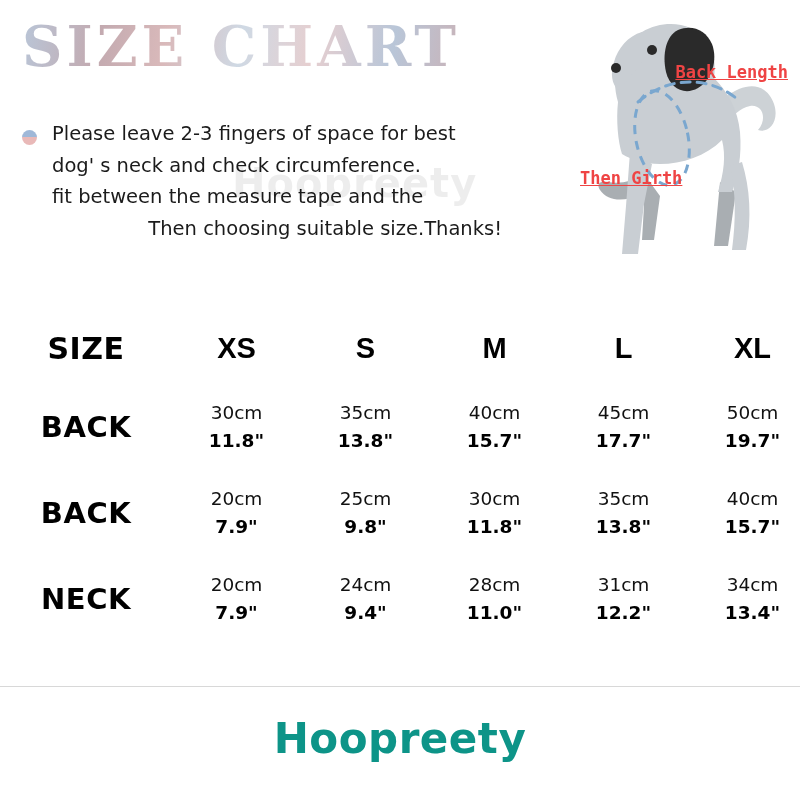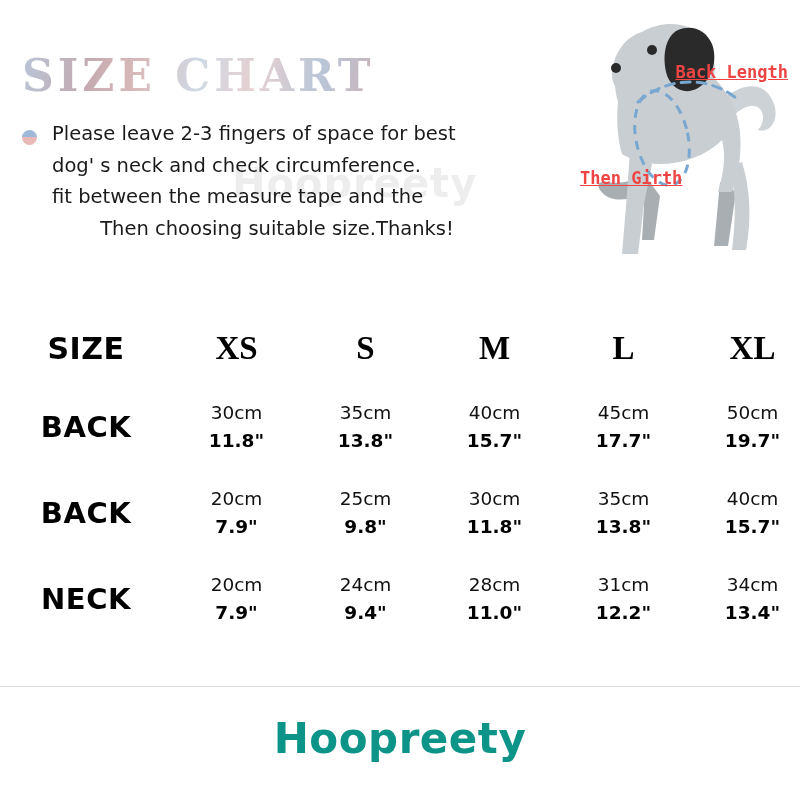--- a/index.html
+++ b/index.html
@@ -22,32 +22,31 @@
     box-sizing: border-box;
   }
 
   
   .title {
     position: absolute;
     left: 22px;
     top: 18px;
     font-family: "DejaVu Serif", serif;
     font-weight: bold;
-    font-size: 44px;
+    font-size: 56px;
     letter-spacing: 4px;
     line-height: 1;
     background: linear-gradient(100deg,
                 #b9c6d8 0%, #c3aab0 18%, #d9b9ba 33%,
                 #cfd9e4 50%, #e6cfd0 66%, #b9c6d8 84%, #c9b3b8 100%);
     -webkit-background-clip: text;
     background-clip: text;
     color: transparent;
     -webkit-text-fill-color: transparent;
     white-space: nowrap;
-    margin-top: 36px;
   }
 
   
   .note-wrap {
     position: absolute;
     left: 22px;
     top: 118px;
     width: 480px;
   }
   .note-bullet {
@@ -62,21 +61,21 @@
   .note-text {
     margin-left: 30px;
     font-family: "DejaVu Sans", sans-serif;
     font-size: 19.5px;
     line-height: 1.62;
     color: #1b1b1b;
     text-align: justify;
     text-justify: inter-word;
   }
   .note-text .lastline {
-    text-align: center;
+    text-align: right;
   }
 
   
   .watermark {
     position: absolute;
     left: 232px;
     top: 160px;
     font-family: "DejaVu Sans", sans-serif;
     font-size: 40px;
     font-weight: bold;
@@ -129,23 +128,23 @@
 
   .hdr-label {
     font-family: "DejaVu Sans", sans-serif;
     font-weight: bold;
     font-size: 30px;
     color: #000;
     height: 72px;
     letter-spacing: 0.5px;
   }
   .hdr-size {
-    font-family: Liberation Serif, serif;
-    font-weight: bold;
-    font-size: 33px;
+    font-family: Liberation Sans, sans-serif;
+    font-weight: bold;
+    font-size: 29px;
     color: #000;
     height: 72px;
   }
   .row-label {
     font-family: "DejaVu Sans", sans-serif;
     font-weight: bold;
     font-size: 29px;
     color: #000;
     height: 86px;
     letter-spacing: 0.5px;

